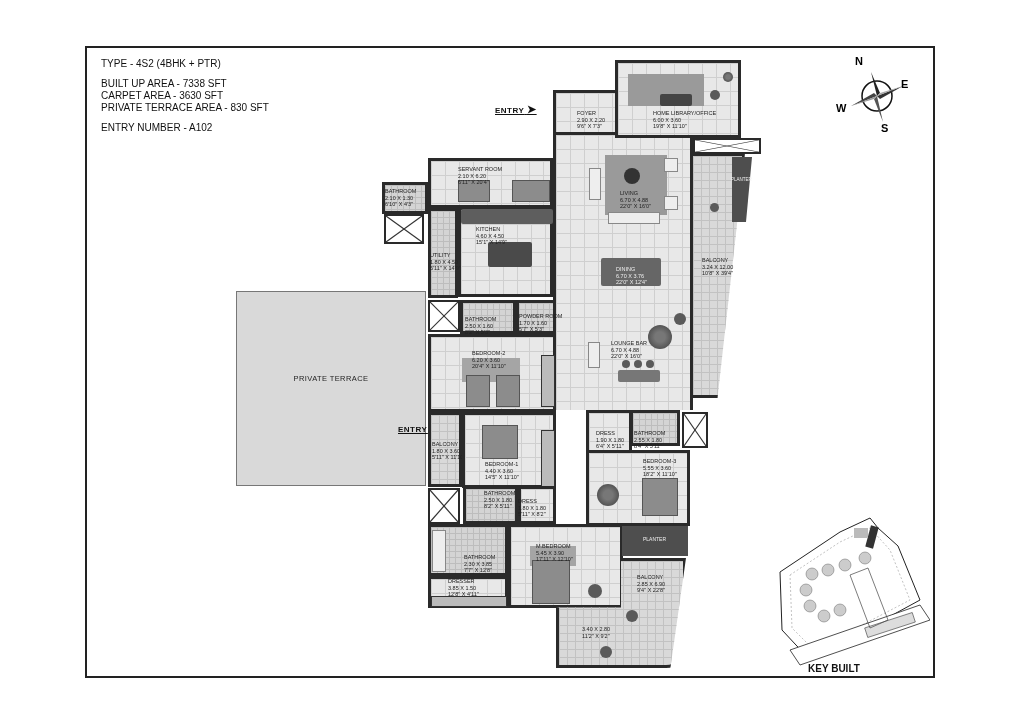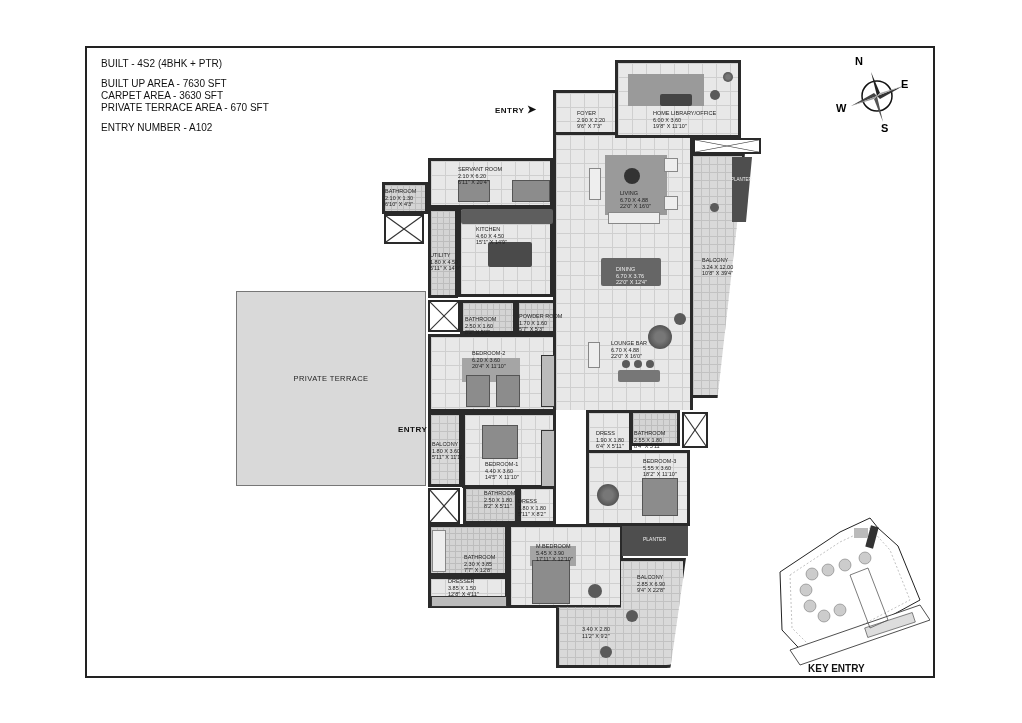--- a/index.html
+++ b/index.html
@@ -20,36 +20,36 @@
   .furn{position:absolute;background:#6c6c6c;border-radius:2px;}
   .rug{position:absolute;background:#9a9a9a;}
   .sofa{position:absolute;background:#eeeeee;border:1px solid #888;}
   .bed{position:absolute;background:#8c8c8c;border:1px solid #555;}
   .round{position:absolute;border-radius:50%;background:#5a5a5a;}
   .plant{position:absolute;border-radius:50%;background:radial-gradient(#777 30%,#555 70%);}
   .planter{position:absolute;background:#4e4e4e;}
   .wardrobe{position:absolute;background:#bbb;border:1px solid #333;}
   .terrace{position:absolute;left:236px;top:291px;width:190px;height:195px;background:#d9d9d9;border:1px solid #777;box-sizing:border-box;}
   .terrace-label{position:absolute;left:0;right:0;top:82px;text-align:center;font-size:7.5px;letter-spacing:0.4px;color:#222;}
-  .entry{position:absolute;font-size:8px;font-weight:bold;letter-spacing:0.5px;color:#111;}
+  .entry{position:absolute;font-size:8px;font-weight:bold;letter-spacing:0.5px;color:#111;text-decoration:underline;}
   .compass{position:absolute;left:835px;top:50px;width:80px;height:85px;}
   .keyplan{position:absolute;left:770px;top:510px;width:160px;height:160px;}
   .keyplan-label{position:absolute;left:808px;top:663px;font-size:10px;font-weight:bold;color:#111;}
 </style>
 </head>
 <body>
 
 <div class="frame"></div>
 
 <div class="info">
-  <div>BUILT - 4S2 (4BHK + PTR)</div>
+  <div>TYPE - 4S2 (4BHK + PTR)</div>
   <div class="gap"></div>
-  <div>BUILT UP AREA - 7630 SFT</div>
+  <div>BUILT UP AREA - 7338 SFT</div>
   <div>CARPET AREA - 3630 SFT</div>
-  <div>PRIVATE TERRACE AREA - 670 SFT</div>
+  <div>PRIVATE TERRACE AREA - 830 SFT</div>
   <div class="gap"></div>
   <div>ENTRY NUMBER - A102</div>
 </div>
 
 <div class="compass">
   <svg width="80" height="85" viewBox="0 0 80 85">
     <circle cx="42" cy="46" r="15" fill="none" stroke="#111" stroke-width="1.5"></circle>
     <polygon points="42,46 36,22 45,43" fill="#222"></polygon>
     <polygon points="42,46 48,72 39,49" fill="#555"></polygon>
     <polygon points="42,46 68,36 45,49" fill="#333"></polygon>
@@ -329,13 +329,13 @@
         <circle cx="58" cy="60" r="6"></circle>
       <circle cx="42" cy="64" r="6"></circle>
         <circle cx="36" cy="80" r="6"></circle>
         <circle cx="40" cy="96" r="6"></circle>
       <circle cx="54" cy="106" r="6"></circle>
         <circle cx="70" cy="100" r="6"></circle>
     </g>
     <polygon points="80,65 98,58 118,110 100,118" fill="none" stroke="#444" stroke-width="0.7"></polygon>
   </svg>
 </div>
-<div class="keyplan-label">KEY ENTRY</div>
+<div class="keyplan-label">KEY BUILT</div>
 
 </body></html>

